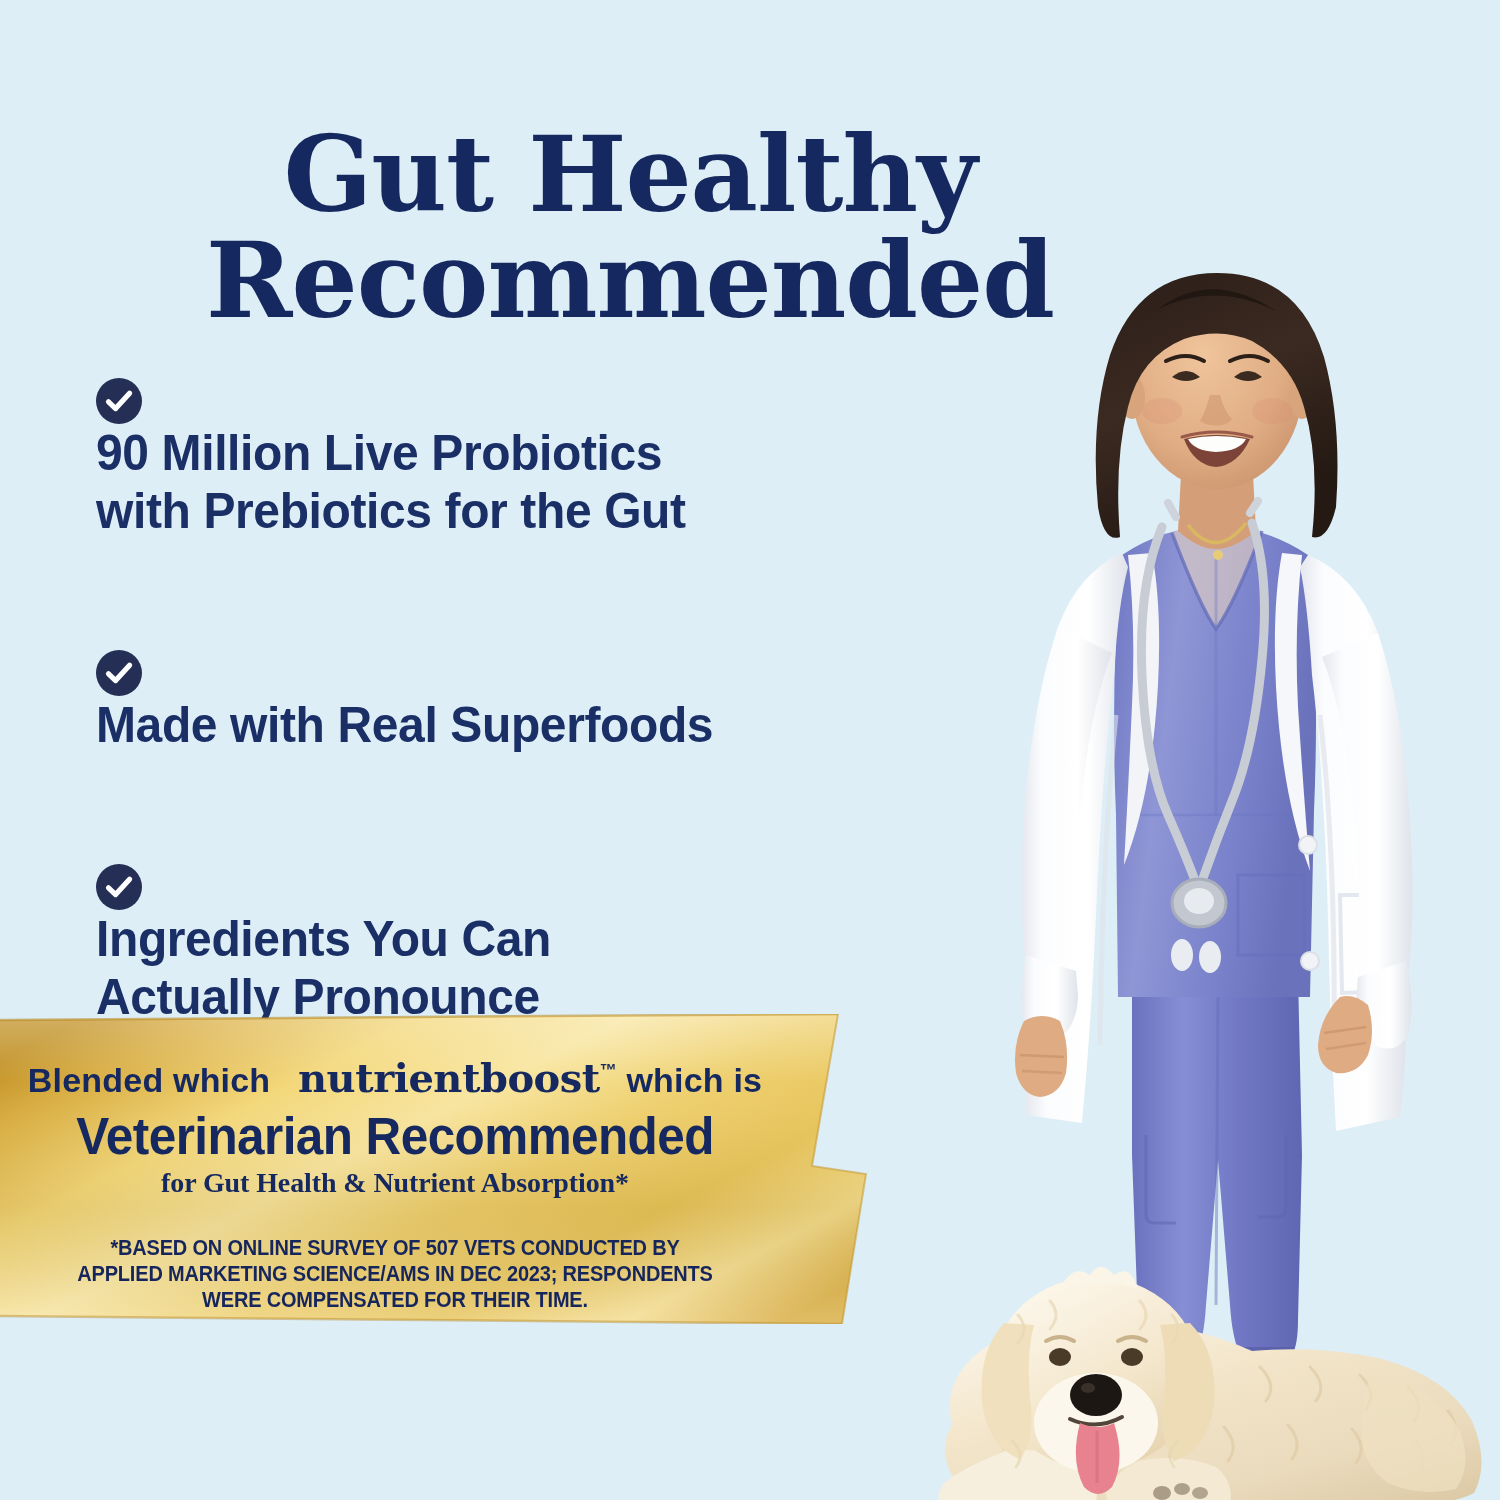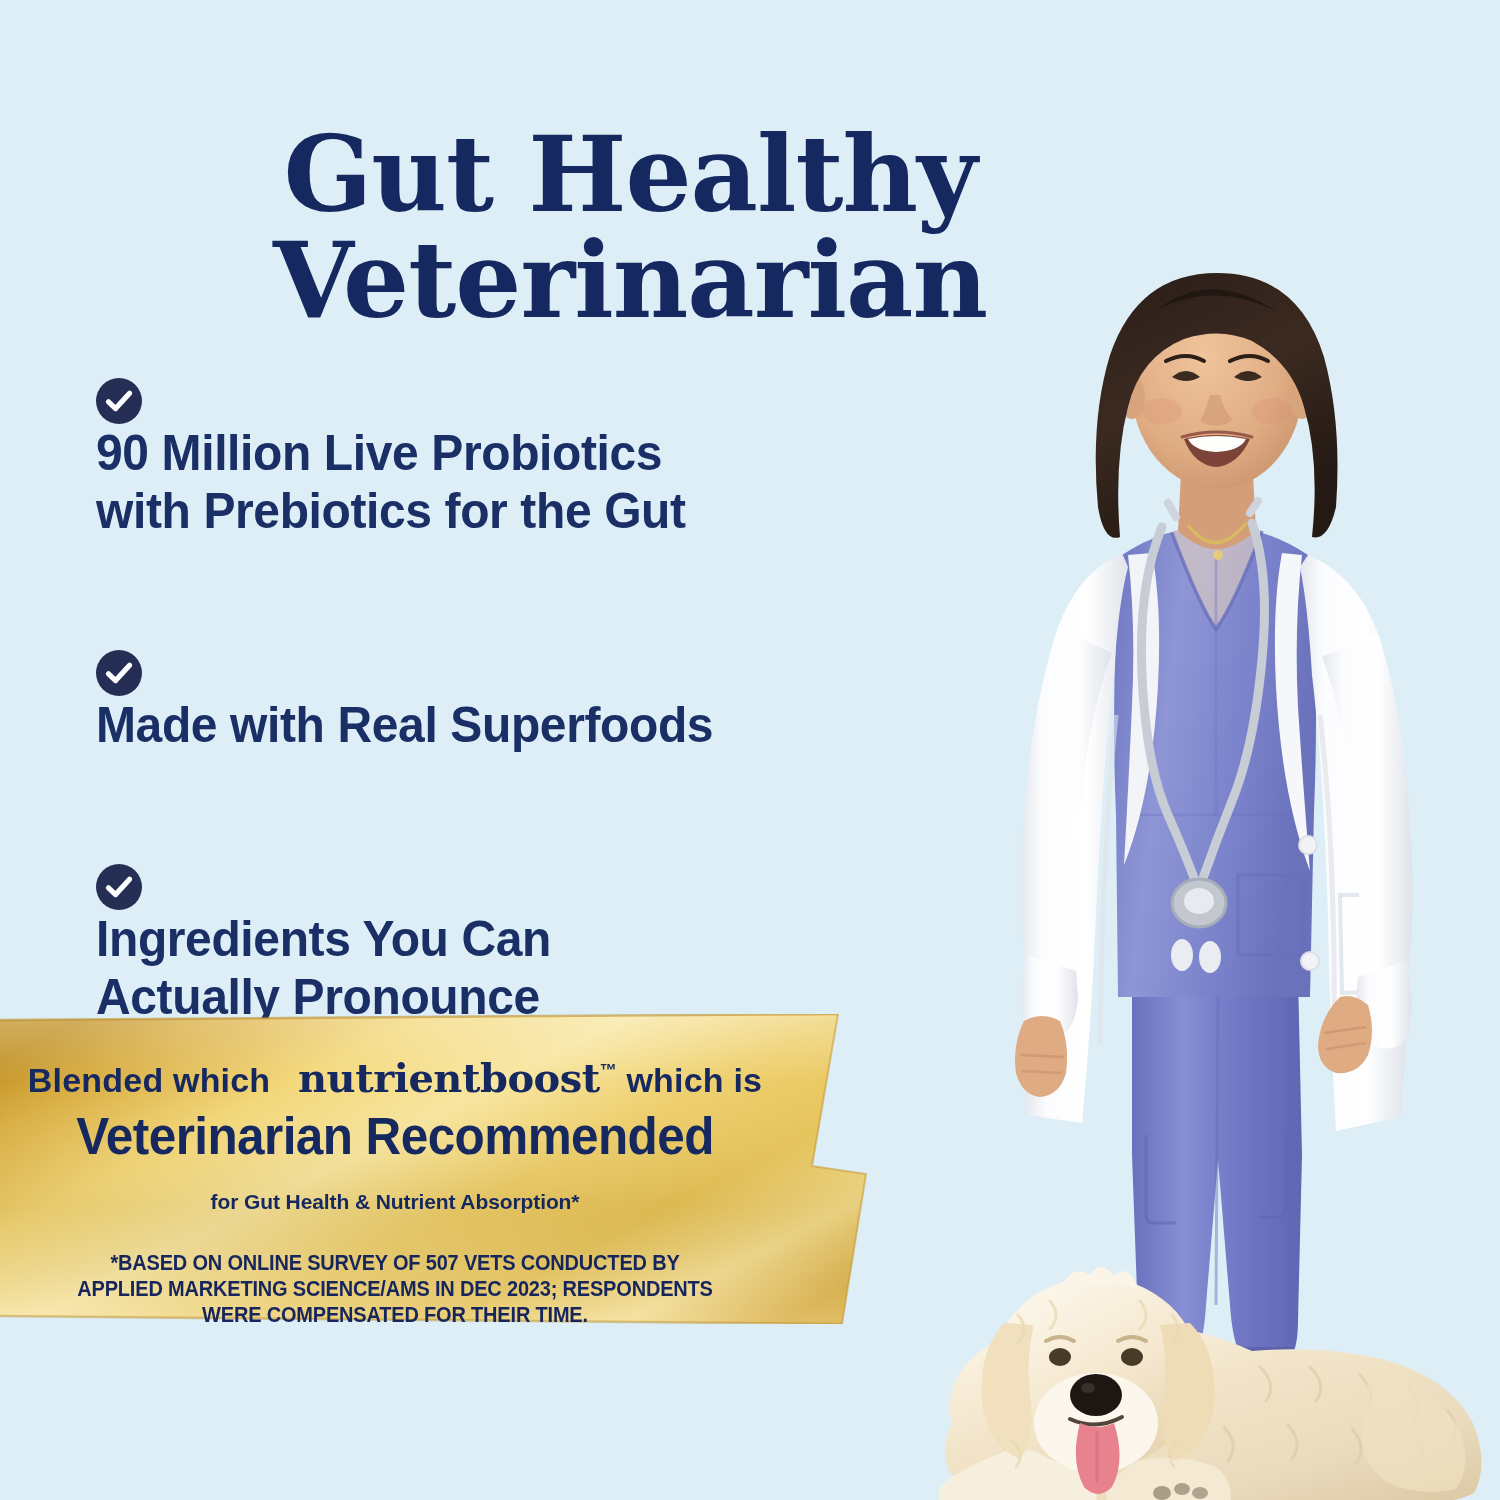--- a/index.html
+++ b/index.html
@@ -127,25 +127,26 @@
   }
   .ribbon-line2 {
     margin-top: 6px;
     font-weight: 700;
     font-size: 51px;
     letter-spacing: -0.6px;
     white-space: nowrap;
     transform: scaleX(0.97);
   }
   .ribbon-line3 {
-    margin-top: 24px;
-    font-weight: 700;
-    font-size: 21px;
+    margin-top: 1px;
+    font-weight: 700;
+    font-size: 28px;
     letter-spacing: -0.1px;
     white-space: nowrap;
+    font-family: Liberation Serif, serif;
   }
   .ribbon-footnote {
     margin-top: 36px;
     font-family: "Liberation Sans Narrow", "Liberation Sans", sans-serif;
     font-weight: 700;
     font-size: 21.5px;
     line-height: 1.22;
     letter-spacing: -0.2px;
     color: #16265c;
     padding: 0 52px;
@@ -343,21 +344,21 @@
         <path d="M240 1046 q12 14 0 28"></path>
         <path d="M272 1060 q12 14 0 28"></path>
         <path d="M112 1186 q14 12 4 26"></path>
         <path d="M278 1186 q-14 12 -4 26"></path>
       </g>
     </svg>
   </div>
 
   <h1 class="headline">
     <span>Gut Healthy</span>
-    <span class="l2">Veterinarian</span>
+    <span class="l2">Recommended</span>
   </h1>
 
   <ul class="bullets" style="list-style:none;margin:0;padding:0;">
 
     <li class="bullet-row">
       <span class="check-icon">
         <svg viewBox="0 0 46 46" xmlns="http://www.w3.org/2000/svg">
           <circle cx="23" cy="23" r="23" fill="#252e55"></circle>
           <path d="M12.5 23.8 L19.6 30.6 L33.6 15.2" fill="none" stroke="#ffffff" stroke-width="5.2" stroke-linecap="round" stroke-linejoin="round"></path>
         </svg>

